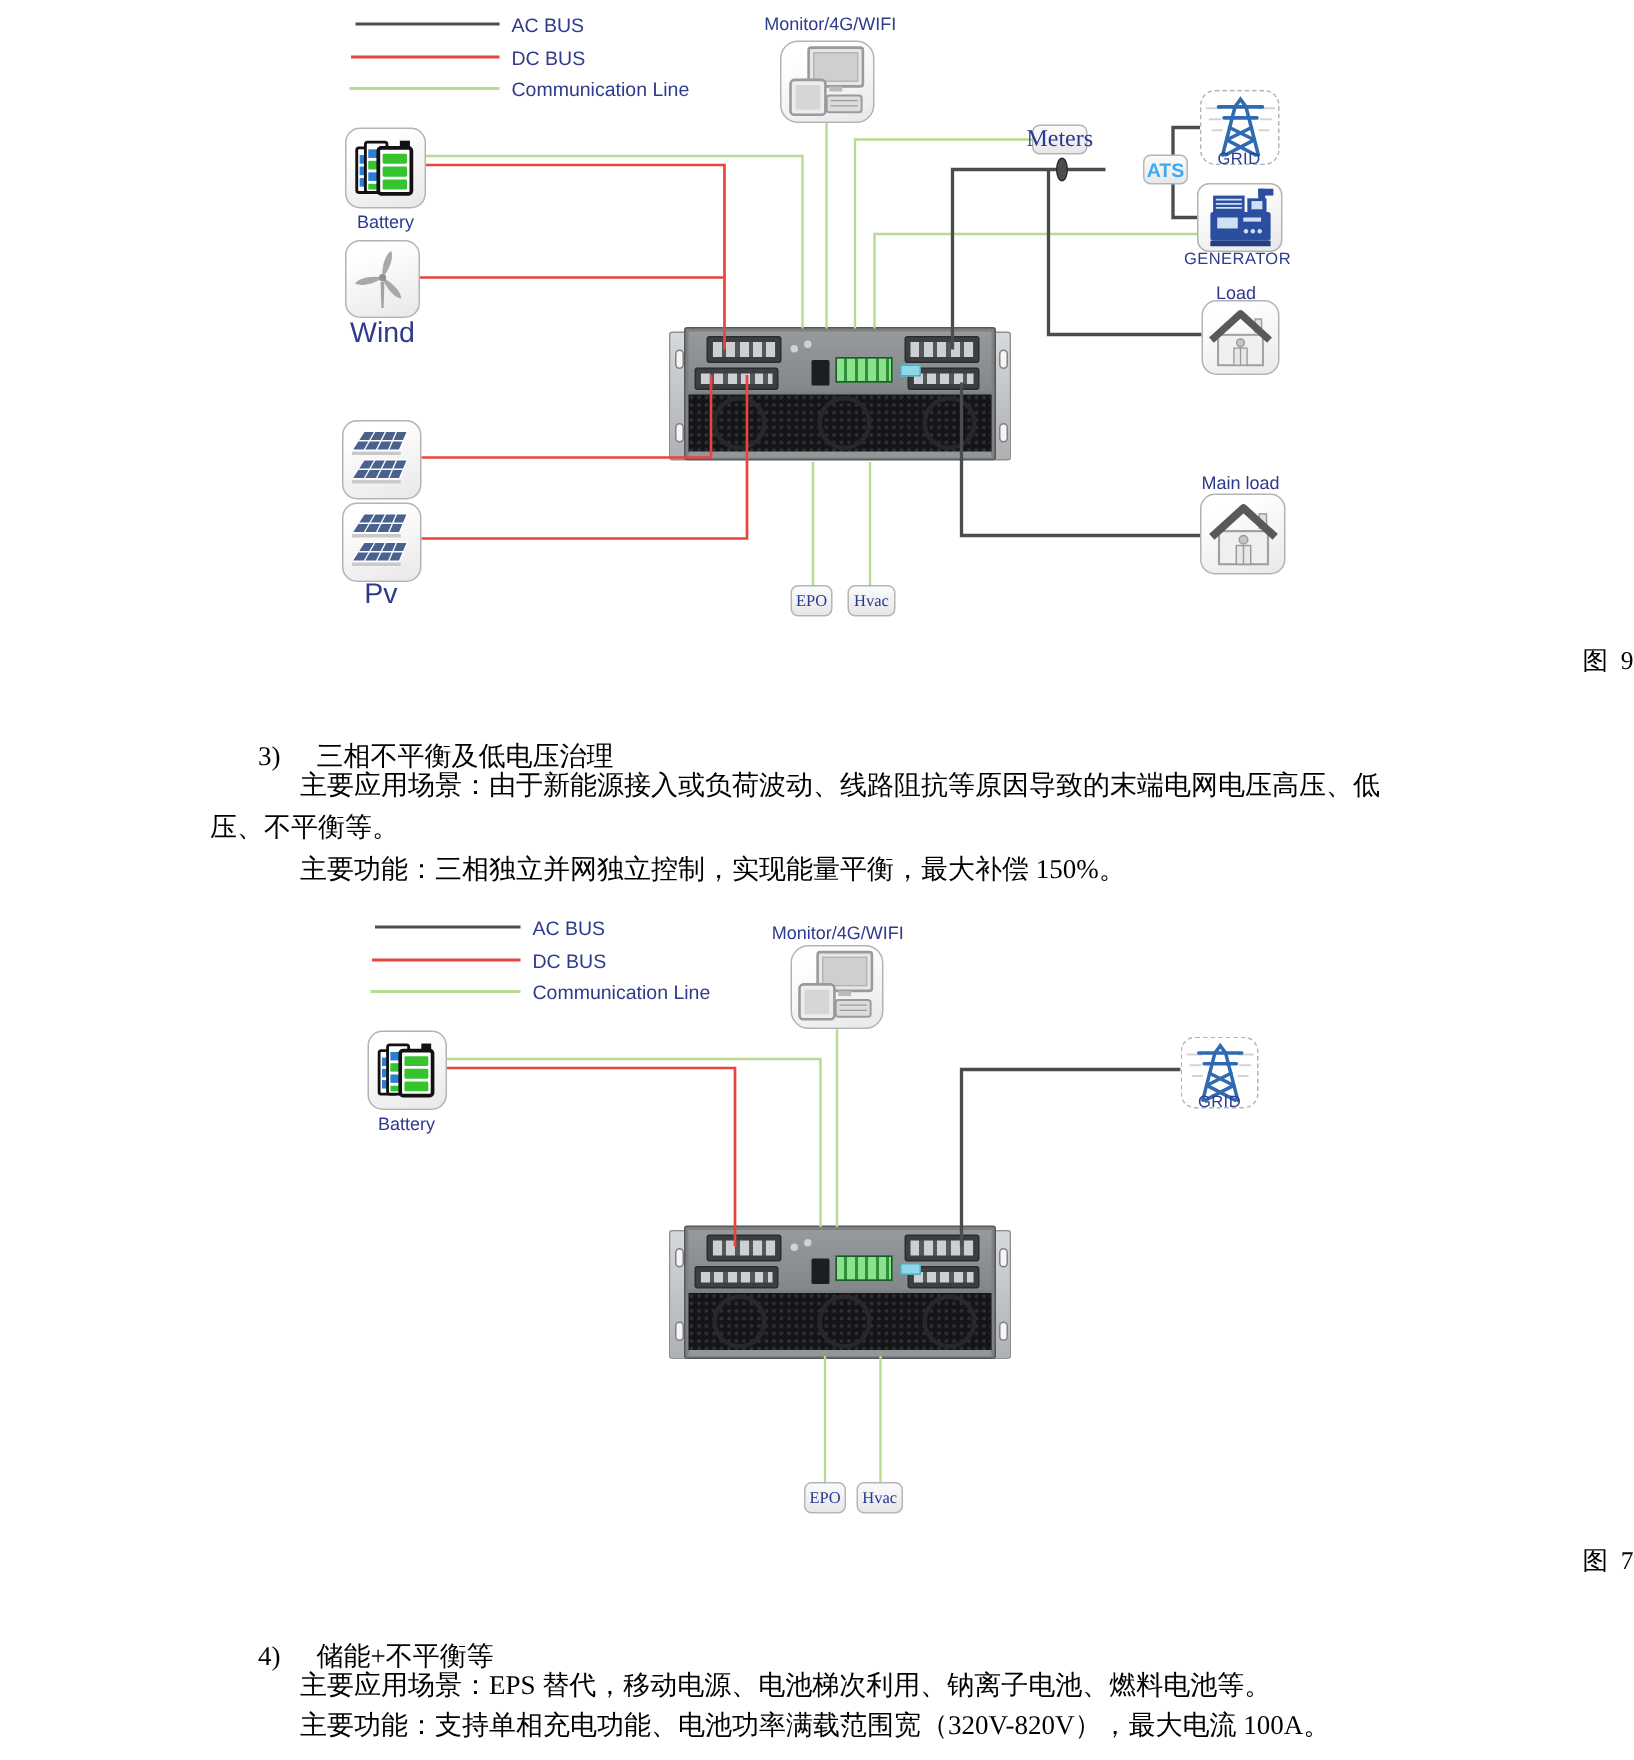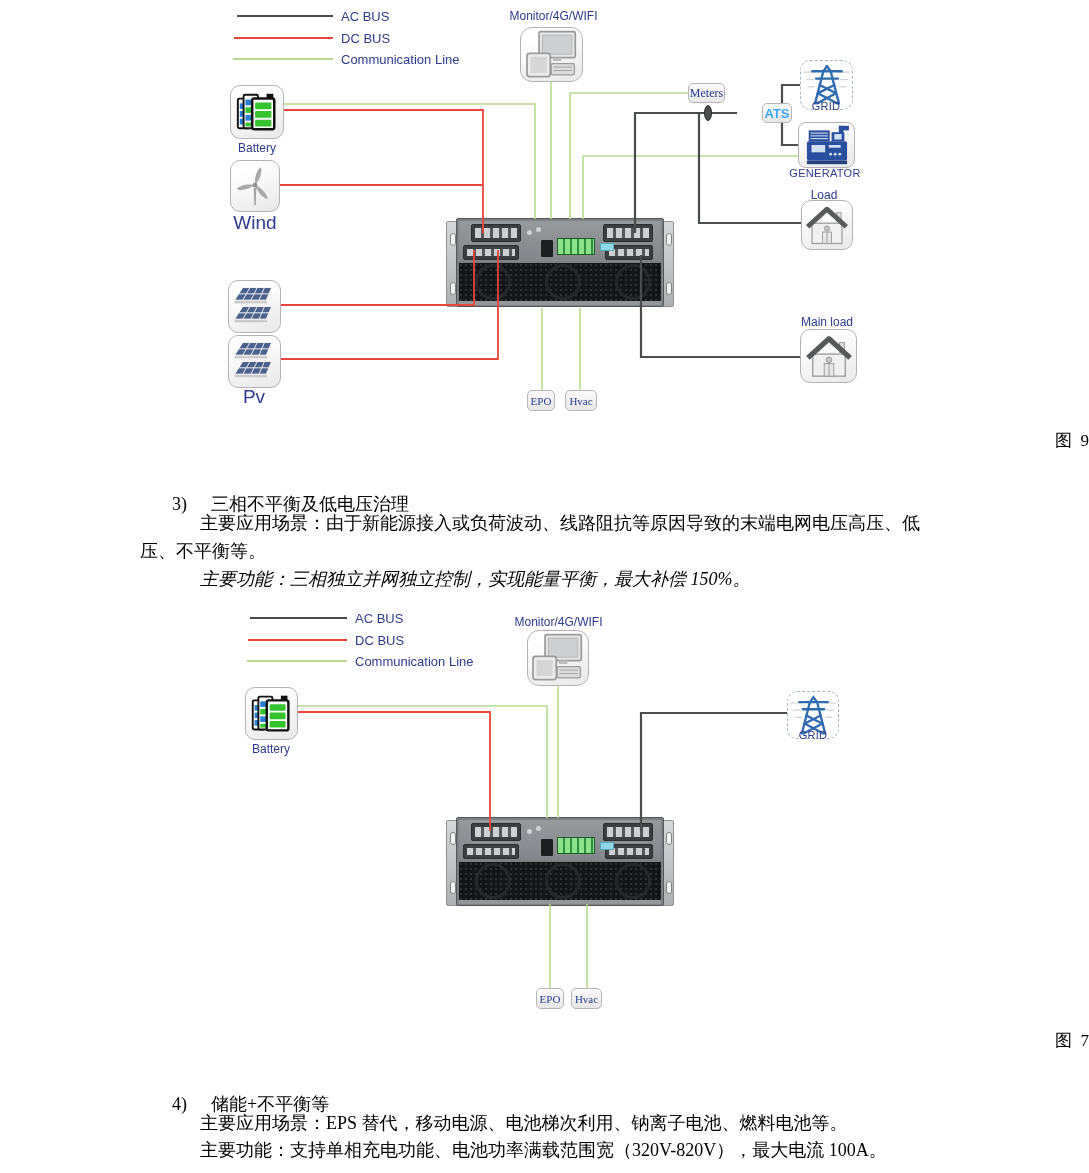--- a/index.html
+++ b/index.html
@@ -17,21 +17,21 @@
   .leg-dc{background:#e8453c;}
   .leg-comm{background:#b7dc8f;}
   
   .icon-box{position:absolute;background:linear-gradient(160deg,#ffffff 20%,#e8e8e8);
     border:1.5px solid #b3b3b3;border-radius:10px;display:flex;align-items:center;
     justify-content:center;z-index:4;box-sizing:border-box;}
   .icon-box.dashed{border:1.5px dashed #a8b4c0;background:#fff;}
   .mini-box{position:absolute;background:linear-gradient(#fbfbfb,#e7e7e7);
     border:1.5px solid #b5b5b5;border-radius:5px;display:flex;align-items:center;
     justify-content:center;z-index:4;box-sizing:border-box;}
-  .mini-box .serif{font-family:"Liberation Serif",serif;color:#273a8f;font-size:12px;}
+  .mini-box .serif{font-family:"Liberation Serif",serif;color:#273a8f;font-size:16px;}
   .mini-box .ats{font-weight:bold;color:#3fa9f5;font-size:13px;}
   .mini-box .tiny{font-size:11px;}
   
   #wires{position:absolute;left:0;top:0;z-index:2;}
   
   .body-line{position:absolute;font-family:"Liberation Serif","DejaVu Sans",serif;
     font-size:18px;color:#000;white-space:pre;z-index:5;}
   .sec-title{margin-left:24px;}
   .caption{position:absolute;left:0;width:1089px;text-align:right;
     font-family:"Liberation Serif","DejaVu Sans",serif;font-size:17px;color:#000;
@@ -319,21 +319,21 @@
   <span class="serif tiny">Hvac</span>
 </div>
 
 <div class="caption" style="top:429px;">图  9</div>
 
 <div class="body-line" style="left:163px;top:471px;">
   <span>3)</span><span class="sec-title">三相不平衡及低电压治理</span>
 </div>
 <div class="body-line" style="left:200px;top:511px;">主要应用场景：由于新能源接入或负荷波动、线路阻抗等原因导致的末端电网电压高压、低</div>
 <div class="body-line" style="left:140px;top:539px;">压、不平衡等。</div>
-<div class="body-line" style="left:200px;top:567px;font-style:italic;">主要功能：三相独立并网独立控制，实现能量平衡，最大补偿 150%。</div>
+<div class="body-line" style="left:200px;top:567px;">主要功能：三相独立并网独立控制，实现能量平衡，最大补偿 150%。</div>
 
 <div class="leg-line leg-ac" style="left:250px;top:617px;width:97px;"></div>
 <div class="leg-line leg-dc" style="left:248px;top:639px;width:99px;"></div>
 <div class="leg-line leg-comm" style="left:247px;top:660px;width:100px;"></div>
 <div class="leg-label" style="left:355px;top:611px;">AC BUS</div>
 <div class="leg-label" style="left:355px;top:633px;">DC BUS</div>
 <div class="leg-label" style="left:355px;top:654px;">Communication Line</div>
 
 <div class="diag-label" style="left:486px;top:615px;width:145px;">Monitor/4G/WIFI</div>
 <div class="icon-box" style="left:527px;top:630px;width:62px;height:56px;border-radius:12px;">

